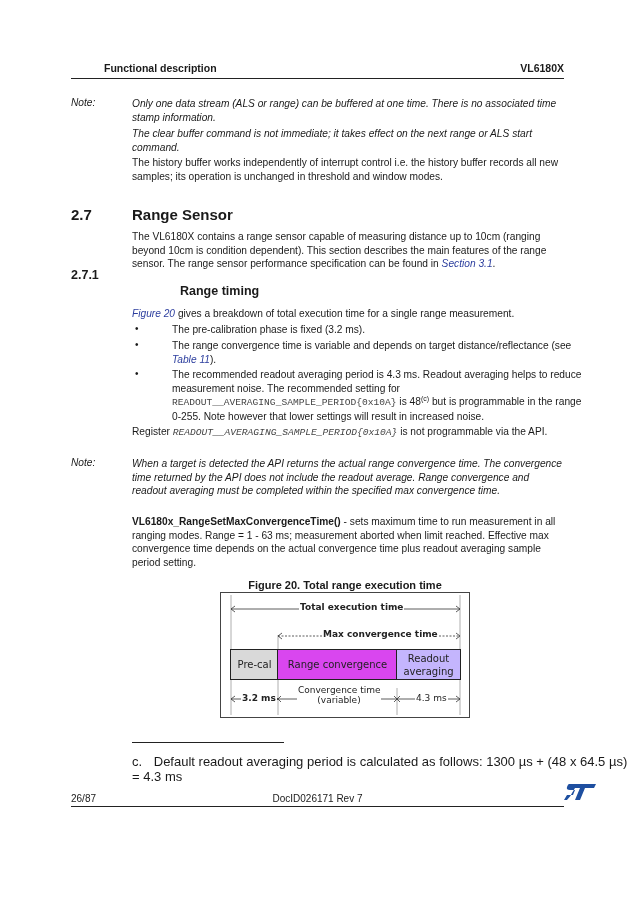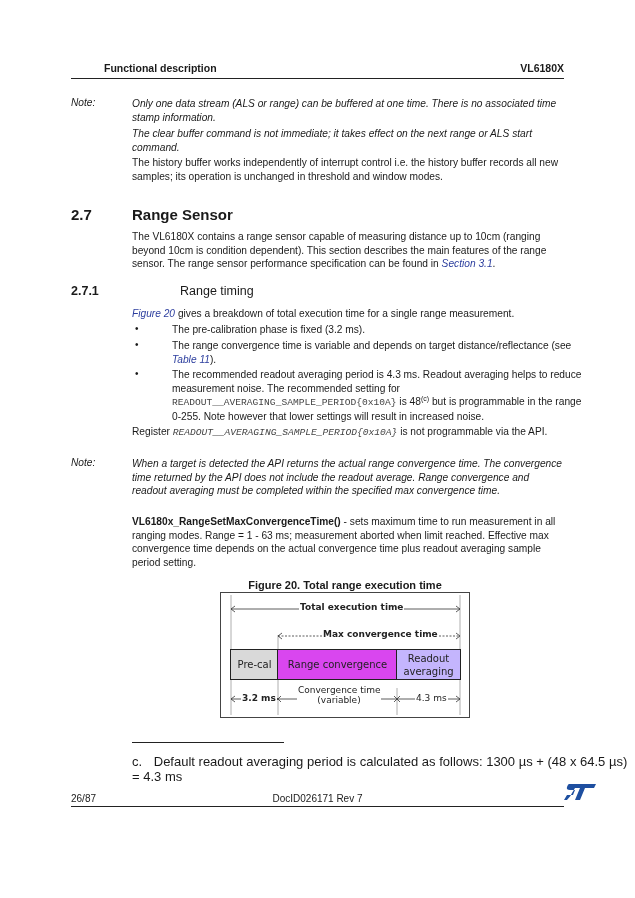--- a/index.html
+++ b/index.html
@@ -7,21 +7,21 @@
          font-family: "Liberation Sans", sans-serif; color: #1a1a1a; }
   .abs { position: absolute; margin-left: 33px; }
   .hdr { font-size: 10.5px; font-weight: bold; top: 62px; }
   .rule { position: absolute; height: 1px; background: #222; }
   .p { position: absolute; left: 132px; width: 430px; font-size: 10.2px; line-height: 13.5px; }
   .it { font-style: italic; }
   .notelbl { position: absolute; left: 71px; font-size: 10.2px; font-style: italic; }
   .h2num { position: absolute; left: 71px; font-size: 15px; font-weight: bold; text-align: right; }
   .h2txt { position: absolute; left: 132px; font-size: 15px; font-weight: bold; }
   .h3num { position: absolute; left: 71px; font-size: 12.5px; font-weight: bold; }
-  .h3txt { position: absolute; left: 132px; font-size: 12.5px; font-weight: normal; padding-left: 48px; }
+  .h3txt { position: absolute; left: 132px; font-size: 12.5px; font-weight: bold; padding-left: 48px; }
   .link { color: #2c3e9e; font-style: italic; }
   .mono { font-family: "Liberation Mono", monospace; font-size: 9.6px; color: #444; }
   .bullet { position: absolute; left: 135px; font-size: 10px; }
   .btext { position: absolute; left: 148px; width: 410px; font-size: 10.2px; line-height: 13.5px; margin-left: 24px; }
   sup { font-size: 7px; line-height: 0; }
   .figcap { position: absolute; left: 220px; width: 250px; text-align: center; font-size: 11px; font-weight: bold; top: 579px; }
   .figbox { position: absolute; left: 220px; top: 592px; width: 250px; height: 126px; border: 1px solid #444; box-sizing: border-box; }
   .seg { position: absolute; top: 56px; height: 31px; border: 1.5px solid #222; box-sizing: border-box;
          display: flex; align-items: center; justify-content: center; text-align: center;
          font-family: "DejaVu Sans", sans-serif; font-size: 10px; color: #222; line-height: 13px; }
@@ -40,21 +40,21 @@
 <div class="p it" style="top:97px;">Only one data stream (ALS or range) can be buffered at one time. There is no associated time stamp information.</div>
 <div class="p it" style="top:127px;">The clear buffer command is not immediate; it takes effect on the next range or ALS start command.</div>
 <div class="p" style="top:156px;">The history buffer works independently of interrupt control i.e. the history buffer records all new samples; its operation is unchanged in threshold and window modes.</div>
 
 <div class="h2num" style="top:206px;">2.7</div>
 <div class="h2txt" style="top:206px;">Range Sensor</div>
 <div class="p" style="top:230px;">
   <span>The VL6180X contains a range sensor capable of measuring distance up to 10cm (ranging beyond 10cm is condition dependent). This section describes the main features of the range sensor. The range sensor performance specification can be found in </span><span class="link">Section 3.1</span><span>.</span>
 </div>
 
-<div class="h3num" style="top:284px;">2.7.1</div>
+<div class="h3num" style="top:268px;">2.7.1</div>
 <div class="h3txt" style="top:284px;">Range timing</div>
 
 <div class="p" style="top:307px;">
   <span class="link">Figure 20</span><span> gives a breakdown of total execution time for a single range measurement.</span>
 </div>
 
 <div class="bullet" style="top:323px;">•</div>
 <div class="btext" style="top:323px;">The pre-calibration phase is fixed (3.2 ms).</div>
 
 <div class="bullet" style="top:339px;">•</div>

